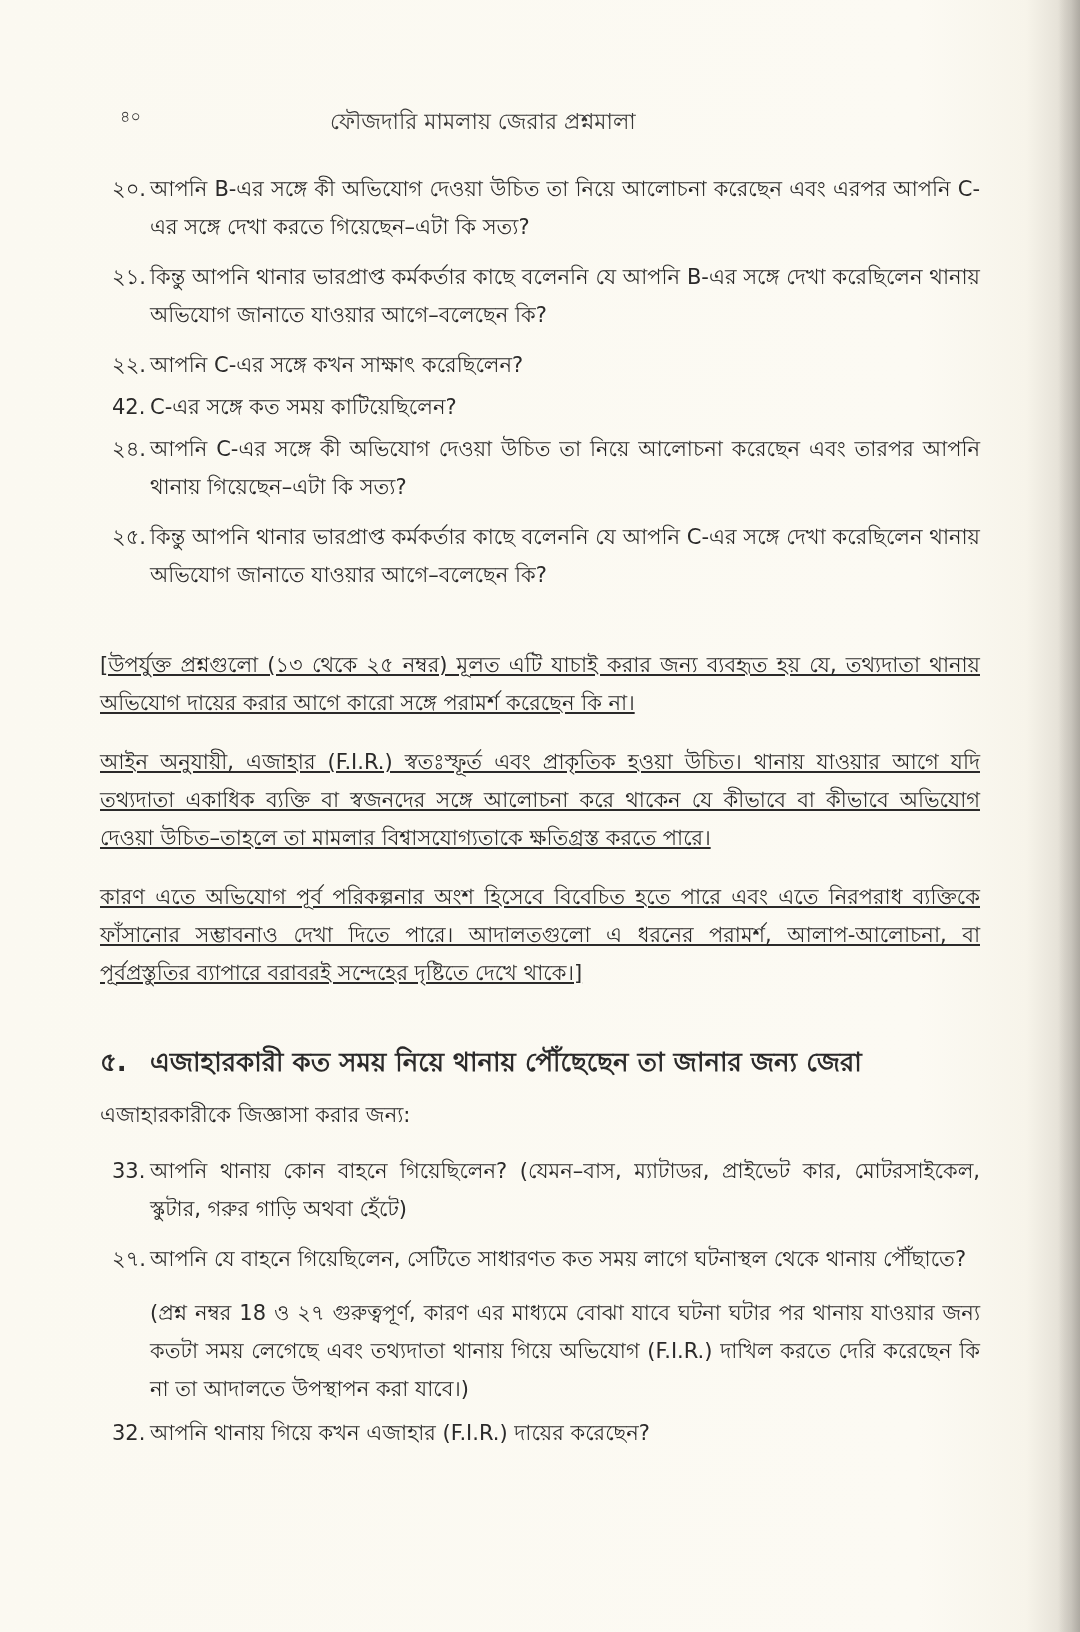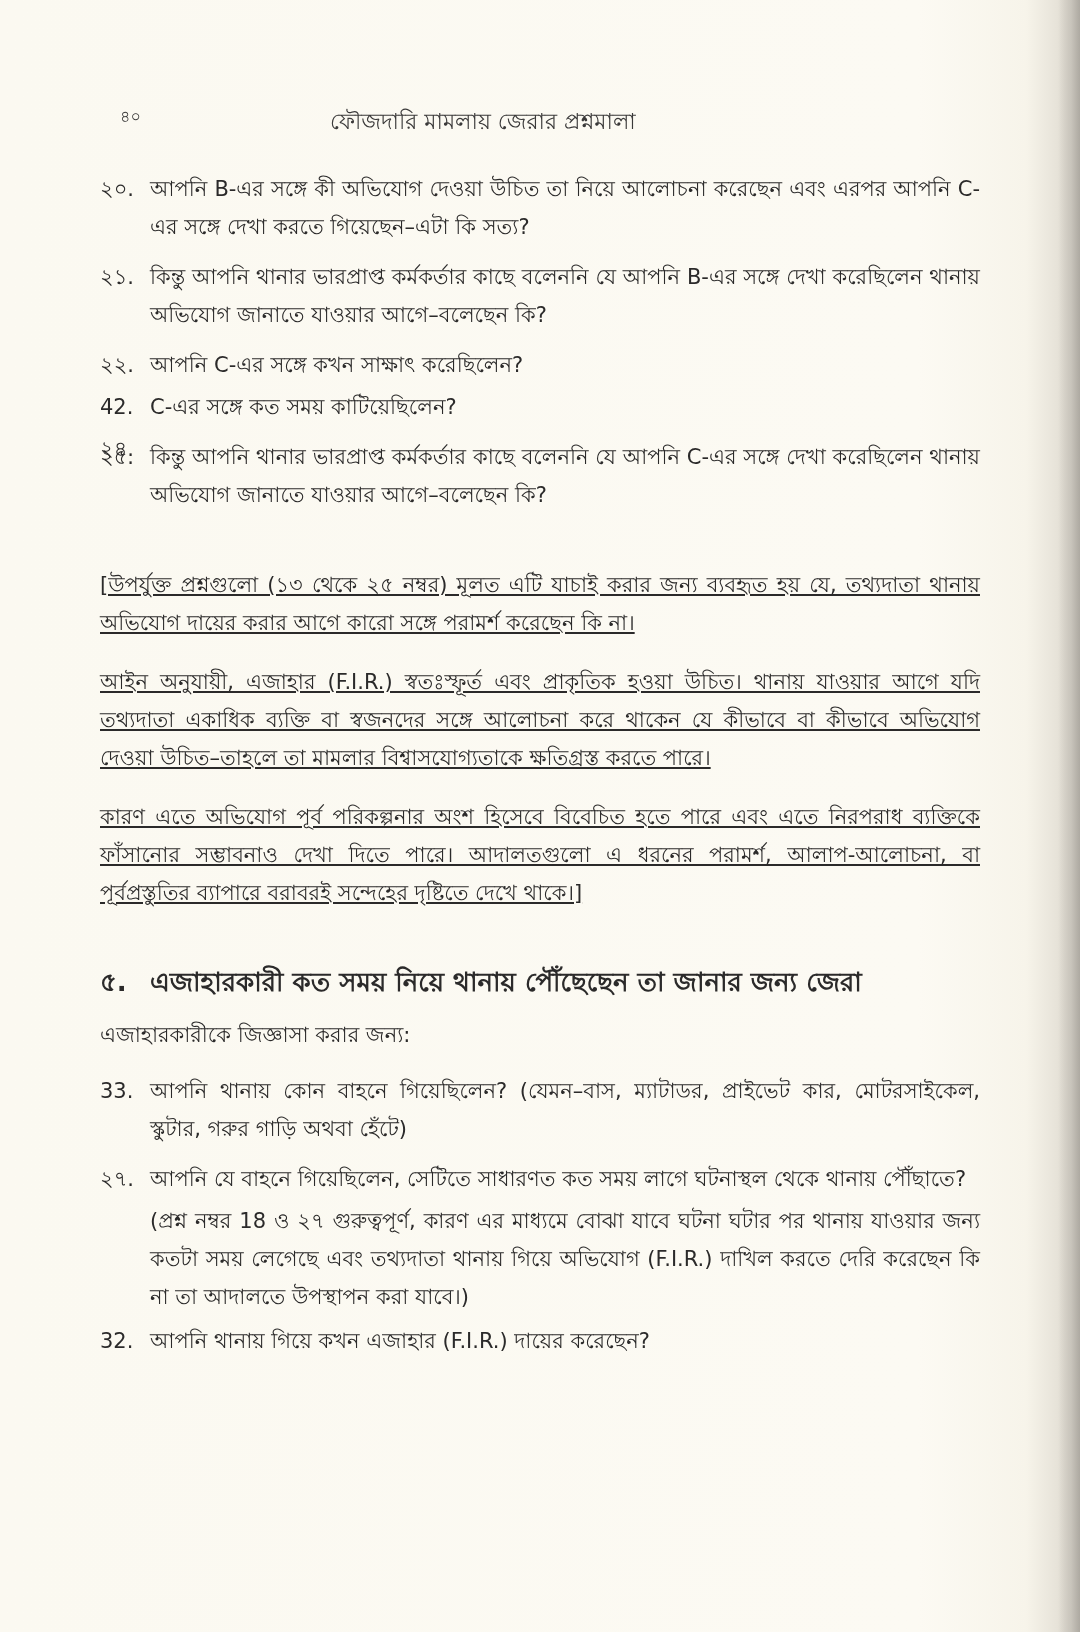--- a/index.html
+++ b/index.html
@@ -33,21 +33,21 @@
     }
     .content {
       position: absolute; left: 100px; top: 170px; width: 880px;
       font-size: 21px; line-height: 38px;
     }
     .q {
       position: relative; padding-left: 50px; margin-bottom: 12px;
       text-align: justify;
     }
     .q .num {
-      position: absolute; left: 0; top: 0;
+      position: absolute; left: 12px; top: 0;
     }
     .note {
       text-align: justify; margin-bottom: 10px; text-decoration: underline;
     }
     .gap { height: 40px; }
     .section-heading {
       font-size: 26px; font-weight: bold; position: relative; padding-left: 50px;
       margin-top: 50px; margin-bottom: 14px; line-height: 40px;
     }
     .section-heading .num { position: absolute; left: 0; top: 0; }
@@ -77,20 +77,21 @@
     <div class="q" style="margin-bottom:4px">
       <span class="num">২২.</span>
       <span>আপনি C-এর সঙ্গে কখন সাক্ষাৎ করেছিলেন?</span>
     </div>
     <div class="q" style="margin-bottom:4px">
       <span class="num">42.</span>
       <span>C-এর সঙ্গে কত সময় কাটিয়েছিলেন?</span>
     </div>
     <div class="q">
       <span class="num">২৪.</span>
+      <span>আপনি C-এর সঙ্গে কী অভিযোগ দেওয়া উচিত তা নিয়ে আলোচনা করেছেন এবং তারপর আপনি থানায় গিয়েছেন–এটা কি সত্য?</span>
     </div>
     <div class="q">
       <span class="num">২৫.</span>
       <span>কিন্তু আপনি থানার ভারপ্রাপ্ত কর্মকর্তার কাছে বলেননি যে আপনি C-এর সঙ্গে দেখা করেছিলেন থানায় অভিযোগ জানাতে যাওয়ার আগে–বলেছেন কি?</span>
     </div>
 
     <div class="gap"></div>
 
     <p class="note" style="margin-top:0">[উপর্যুক্ত প্রশ্নগুলো (১৩ থেকে ২৫ নম্বর) মূলত এটি যাচাই করার জন্য ব্যবহৃত হয় যে, তথ্যদাতা থানায় অভিযোগ দায়ের করার আগে কারো সঙ্গে পরামর্শ করেছেন কি না।</p>
     <p class="note">আইন অনুযায়ী, এজাহার (F.I.R.) স্বতঃস্ফূর্ত এবং প্রাকৃতিক হওয়া উচিত। থানায় যাওয়ার আগে যদি তথ্যদাতা একাধিক ব্যক্তি বা স্বজনদের সঙ্গে আলোচনা করে থাকেন যে কীভাবে বা কীভাবে অভিযোগ দেওয়া উচিত–তাহলে তা মামলার বিশ্বাসযোগ্যতাকে ক্ষতিগ্রস্ত করতে পারে।</p>
@@ -99,21 +100,21 @@
     <div class="section-heading">
       <span class="num">৫.</span>
       <span>এজাহারকারী কত সময় নিয়ে থানায় পৌঁছেছেন তা জানার জন্য জেরা</span>
     </div>
     <div class="subheading">এজাহারকারীকে জিজ্ঞাসা করার জন্য:</div>
 
     <div class="q">
       <span class="num">33.</span>
       <span>আপনি থানায় কোন বাহনে গিয়েছিলেন? (যেমন–বাস, ম্যাটাডর, প্রাইভেট কার, মোটরসাইকেল, স্কুটার, গরুর গাড়ি অথবা হেঁটে)</span>
     </div>
-    <div class="q" style="margin-bottom:4px">
+    <div class="q" style="margin-bottom:16px">
       <span class="num">২৭.</span>
       <span>আপনি যে বাহনে গিয়েছিলেন, সেটিতে সাধারণত কত সময় লাগে ঘটনাস্থল থেকে থানায় পৌঁছাতে?</span>
     </div>
     <div class="inline-note">(প্রশ্ন নম্বর 18 ও ২৭ গুরুত্বপূর্ণ, কারণ এর মাধ্যমে বোঝা যাবে ঘটনা ঘটার পর থানায় যাওয়ার জন্য কতটা সময় লেগেছে এবং তথ্যদাতা থানায় গিয়ে অভিযোগ (F.I.R.) দাখিল করতে দেরি করেছেন কি না তা আদালতে উপস্থাপন করা যাবে।)</div>
     <div class="q">
       <span class="num">32.</span>
       <span>আপনি থানায় গিয়ে কখন এজাহার (F.I.R.) দায়ের করেছেন?</span>
     </div>
   </div>
 </div>

